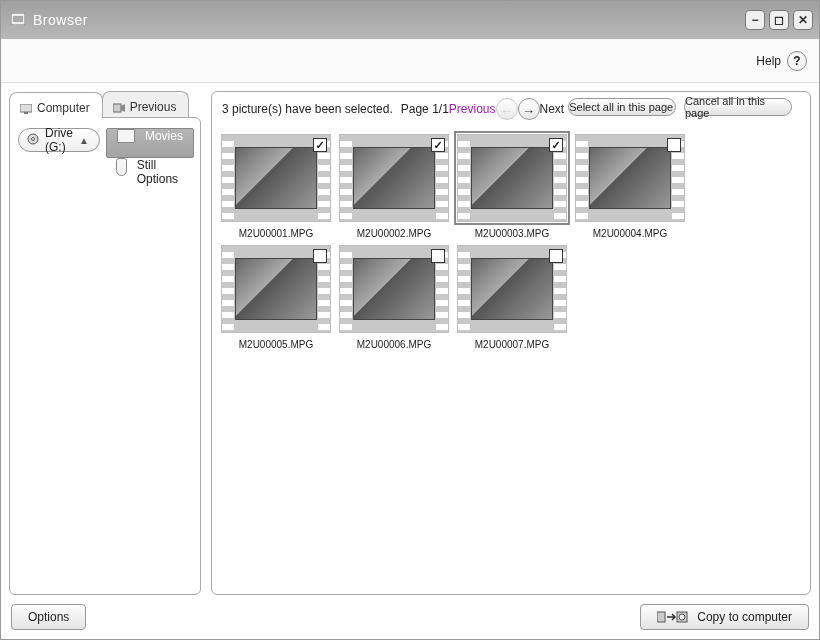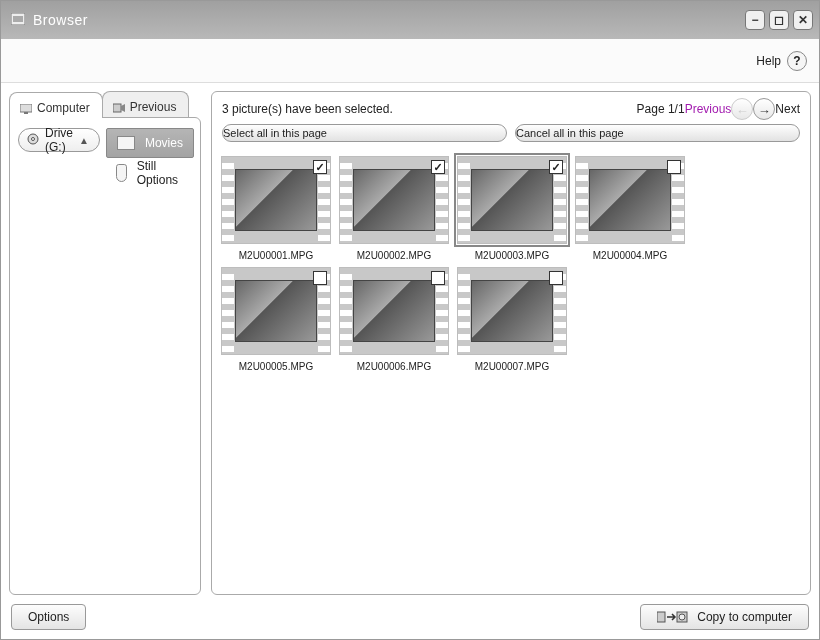--- a/index.html
+++ b/index.html
@@ -103,21 +103,21 @@
     gap:6px;
     background: linear-gradient(#fff,#eee);
     cursor:pointer;
   }
   .drive-select .chev {
     margin-left:auto; font-size:10px; color:#555;
   }
   .side-list { display:flex; flex-direction:column; }
   .side-item {
     height: 30px;
-    display:flex; align-items:center; gap:10px;
+    display:flex; align-items:flex-start; gap:10px;
     padding: 0 10px;
     cursor:pointer;
     border-radius:2px;
   }
   .side-item.sel {
     background: linear-gradient(#b5b5b5,#a3a3a3);
     color:#fff;
     border:1px solid #888;
   }
   .side-item .mi-icon {
@@ -136,21 +136,21 @@
   .content-panel {
     flex:1;
     border:1px solid #aaa;
     border-radius:6px;
     background:#fff;
     display:flex; flex-direction:column;
     overflow:hidden;
   }
   .content-top {
     padding: 6px 10px 4px 10px;
-    display:flex; flex-direction:column; gap:4px;
+    display:flex; flex-direction:row; gap:4px;
   }
   .status-row {
     display:flex; align-items:center; gap:8px;
     font-size:12px;
   }
   .status-row .status-text { margin-right:auto; }
   .pager { display:flex; align-items:center; gap:0;justify-content:space-between; }
   .pager .prev-label { color:#a21caf; }
   .nav-circle {
     width:22px; height:22px; border:1px solid #999; border-radius:50%;

